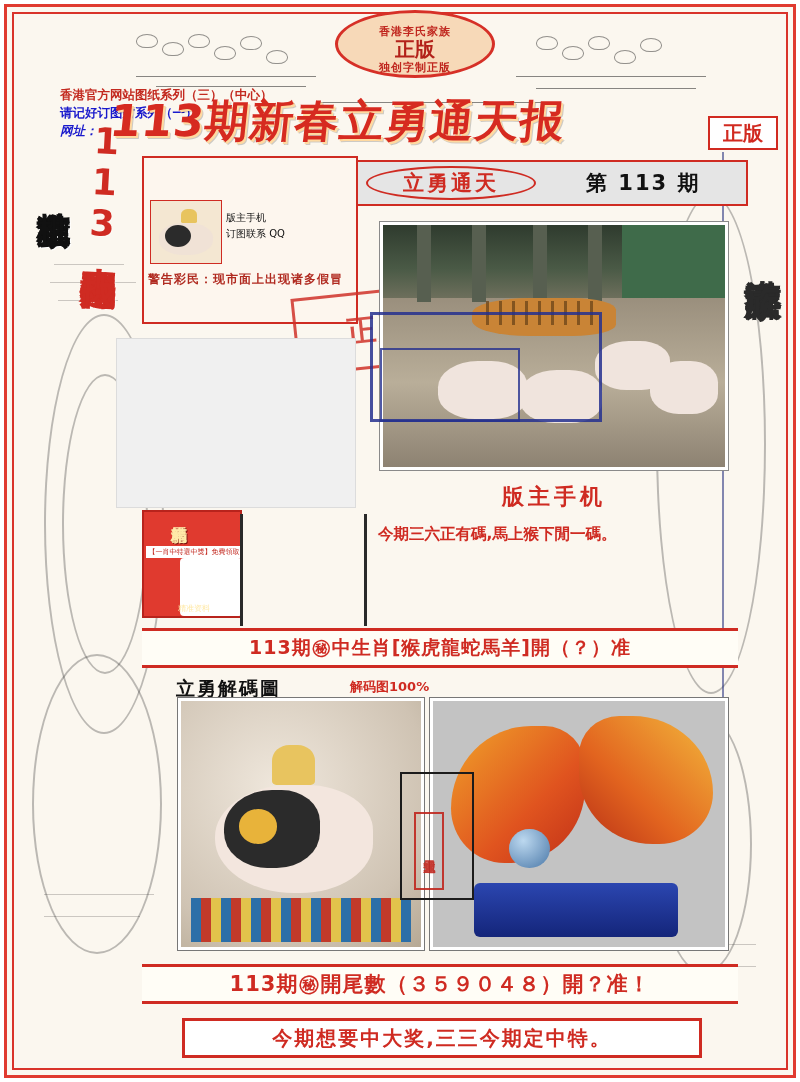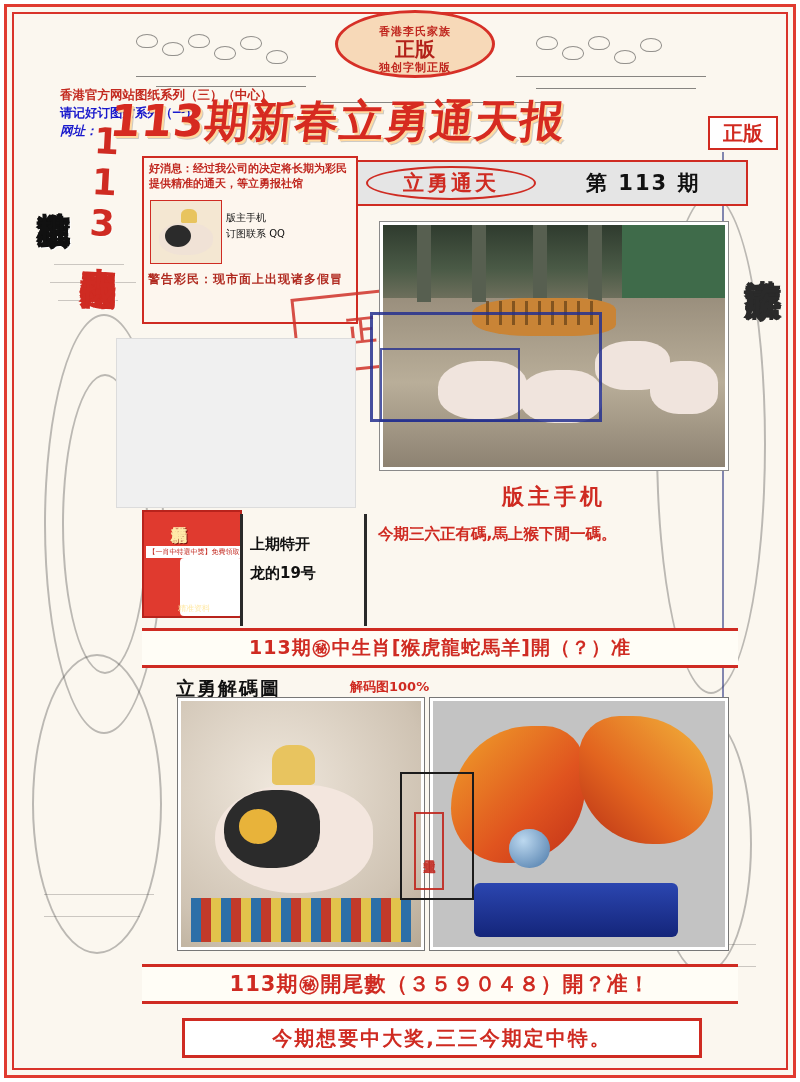--- a/index.html
+++ b/index.html
@@ -424,21 +424,20 @@
 <div class="vline-right"></div>
 
 <div class="content">
 
   <div class="masthead">
     <div class="brand-oval">立勇通天</div>
     <div class="issue">第 113 期</div>
   </div>
 
   <div class="newsbox">
-    <div class="nb-title">好消息：经过我公司的决定将长期为彩民提供精准的通天，等立勇报社馆</div>
     <div class="nb-pig">
       <div style="position:absolute;left:8px;top:22px;width:54px;height:32px;background:#f0e2d6;border-radius:45%;"></div>
       <div style="position:absolute;left:14px;top:24px;width:26px;height:22px;background:#2b2b2b;border-radius:50%;"></div>
       <div style="position:absolute;left:30px;top:8px;width:16px;height:14px;background:#e8c45f;border-radius:40% 40% 10% 10%;"></div>
     </div>
     <div class="nb-body">
       <div>版主手机</div>
       <div>订图联系 QQ</div>
     </div>
     <div class="nb-foot">警告彩民：现市面上出现诸多假冒</div>
@@ -472,24 +471,20 @@
   </div>
 
   <div class="ad-horse">
     <div class="ah-title">龍馬精</div>
     <div class="ah-strip">【一肖中特選中獎】免費領取加</div>
     <div class="ah-white"></div>
     <div class="ah-foot">精准资料</div>
   </div>
 
   <div class="vbar" style="left:112px;"></div>
-  <div class="last-open">
-    <div>上期特开</div>
-    <div>龙的19号</div>
-  </div>
   <div class="vbar" style="left:236px;"></div>
 
   <div class="banner-zodiac">113期㊙中生肖[猴虎龍蛇馬羊]開（？）准</div>
 
   <div class="decode-title">立勇解碼圖</div>
   <div class="decode-title-2">解码图100%</div>
   <div class="stamp-zhengban-2">正版</div>
 
   <div class="photo-pig">
     <div class="bg"></div>

